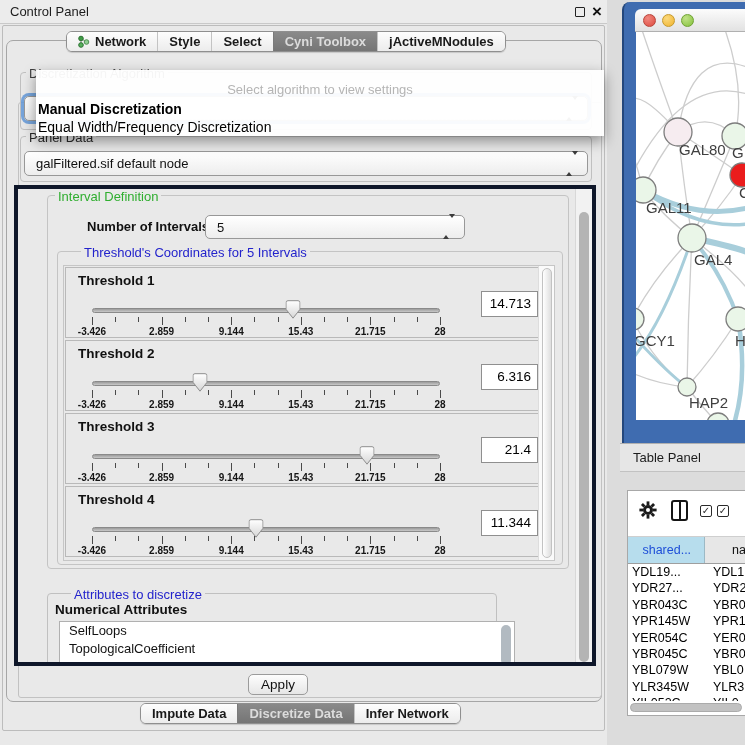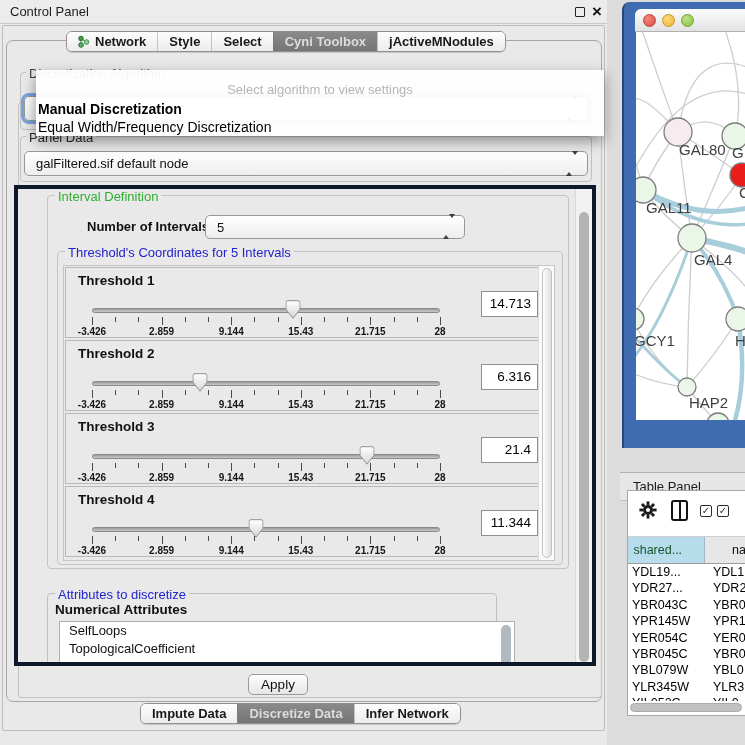--- a/index.html
+++ b/index.html
@@ -46,21 +46,21 @@
   .popup .hint { position:absolute; left:0; right:0; top:12px; text-align:center; color:#b5b5b5; font-size:13px; }
   .popup .opt { position:absolute; left:2px; font-size:14px; color:#000; white-space:nowrap; }
   .popup .opt.bold { font-weight:bold; }
 
   
   .viewport { position:absolute; left:14px; top:185px; width:582px; height:481px; border:4px solid #0f172a; overflow:hidden; background:#e9e9e9; }
   .vscroll { position:absolute; right:0; top:0; width:17px; height:100%; background:#f2f2f2; border-left:1px solid #d8d8d8; }
   .vscroll .thumb { position:absolute; left:3px; width:10px; border-radius:5px; background:#b4b4b4; }
 
   .lbl-green { color:#2fae2f; }
-  .lbl-blue { color:#2323cc; }
+  .lbl-blue { color:#2323cc;margin-left:16px; }
   .boldlbl { position:absolute; font-size:13px; font-weight:bold; color:#111; white-space:nowrap; }
 
   
   .thr-pane { position:absolute; left:45px; top:76px; width:492px; height:296px; border:1px solid #c6c6c6; background:#e9e9e9; }
   .thr-vscroll { position:absolute; right:0; top:0; width:16px; height:100%; background:#fafafa; border-left:1px solid #dddddd; }
   .thr-vscroll .thumb { position:absolute; left:2.5px; top:2px; width:10px; height:290px; border-radius:5px;
                         background:linear-gradient(90deg,#ffffff,#dedede); border:1px solid #c2c2c2; }
   .thr-box { position:relative; margin:1px 1px 2px 1px; height:71px; border:1px solid #b9b9b9; background:#e9e9e9; }
   .thr-label { position:absolute; left:12px; top:5px; font-size:13.5px; font-weight:bold; color:#111; }
   .track { position:absolute; left:26px; top:40px; width:348px; height:5px; border-radius:3px;
@@ -85,31 +85,31 @@
   .net-window { position:absolute; left:622px; top:2px; width:123px; height:446px; background:#3f6cb0;
                 border-left:2px solid #24477c; border-radius:8px 0 0 0; }
   .net-titlebar { position:absolute; left:11px; top:7px; right:0; height:23px; background:linear-gradient(#fcfcfc,#e2e2e2);
                   border-radius:6px 0 0 0; border-bottom:1px solid #b0b0b0; }
   .light { position:absolute; top:5px; width:13px; height:13px; border-radius:50%; }
   .light.red { left:8px; background:radial-gradient(circle at 35% 30%, #f1887f, #dd4a3e); border:1px solid #b8453b; }
   .light.yellow { left:27px; background:radial-gradient(circle at 35% 30%, #fbd97c, #f0b32e); border:1px solid #c69a2c; }
   .light.green { left:46px; background:radial-gradient(circle at 35% 30%, #c0e287, #84c13c); border:1px solid #6fa233; }
   .net-canvas { position:absolute; left:12px; top:30px; width:111px; height:388px; background:#fff; overflow:hidden; }
 
-  .tp-titlebar { position:absolute; left:620px; top:472px; width:125px; height:29px; background:#e6e6e6;
+  .tp-titlebar { position:absolute; left:620px; top:443px; width:125px; height:29px; background:#e6e6e6;
                  border-top:1px solid #b0b0b0; border-bottom:1px solid #c2c2c2; }
   .tp-title { position:absolute; left:13px; top:0; line-height:27px; font-size:13px; color:#1c1c1c; }
   .tp-box { position:absolute; left:627px; top:490px; width:120px; height:226px; background:#fff; border:1px solid #a8a8a8; }
   .tp-toolbar { position:absolute; left:0; top:0; right:0; height:45px; background:#fff; }
   .col-icon { position:absolute; left:43px; top:9px; width:17px; height:21px; border:2px solid #141414; border-radius:3px; }
   .col-icon i { position:absolute; left:50%; top:0; bottom:0; width:2px; background:#141414; transform:translateX(-50%); }
   .cbx { position:absolute; top:14px; width:12px; height:12px; border:1.5px solid #2a2a2a; border-radius:2px;
          font-size:10px; line-height:10px; text-align:center; color:#2a2a2a; }
   .tp-header { position:absolute; left:0; top:45px; right:0; height:28px; border-top:1px solid #cfcfcf; border-bottom:1px solid #9e9e9e; display:flex; }
-  .tp-h1 { width:81px; background:#b7dded; border-right:1px solid #9cb9c5; font-size:12.5px; color:#14532d; text-align:right; padding-right:22px; line-height:26px; }
+  .tp-h1 { width:81px; background:#b7dded; border-right:1px solid #9cb9c5; font-size:12.5px; color:#1d4ed8; text-align:right; padding-right:13px; line-height:26px; }
   .tp-h2 { flex:1; background:#e7e7e7; font-size:12.5px; color:#111; line-height:26px; padding-left:27px; }
   .tp-rows { position:absolute; left:0; top:74px; right:0; bottom:14px; overflow:hidden; }
   .tp-row { display:flex; height:16.4px; font-size:12.5px; color:#000; }
   .tp-row .c1 { width:81px; padding-left:4px; white-space:nowrap; overflow:hidden; }
   .tp-row .c2 { flex:1; padding-left:4px; white-space:nowrap; overflow:hidden; }
   .tp-hscroll { position:absolute; left:2px; bottom:3px; width:112px; height:9px; border-radius:4.5px; background:#c2c2c2; border:1px solid #ababab; }
 </style>
 </head>
 <body>
 

